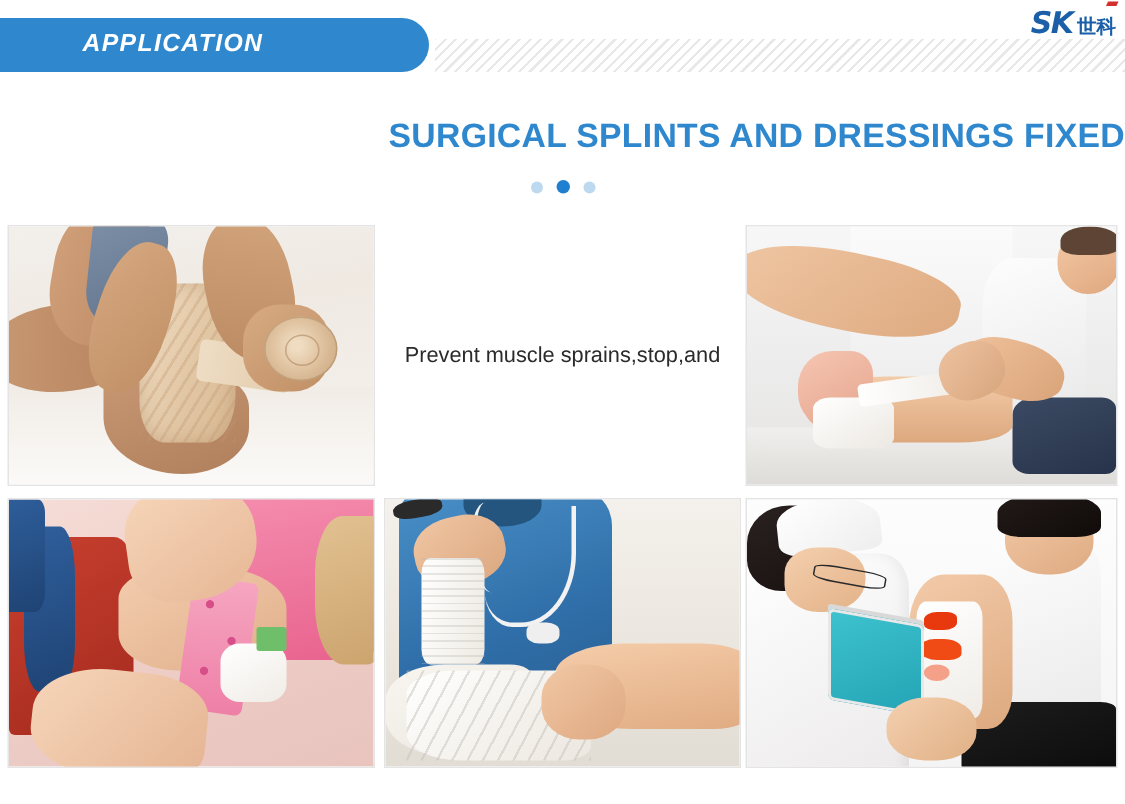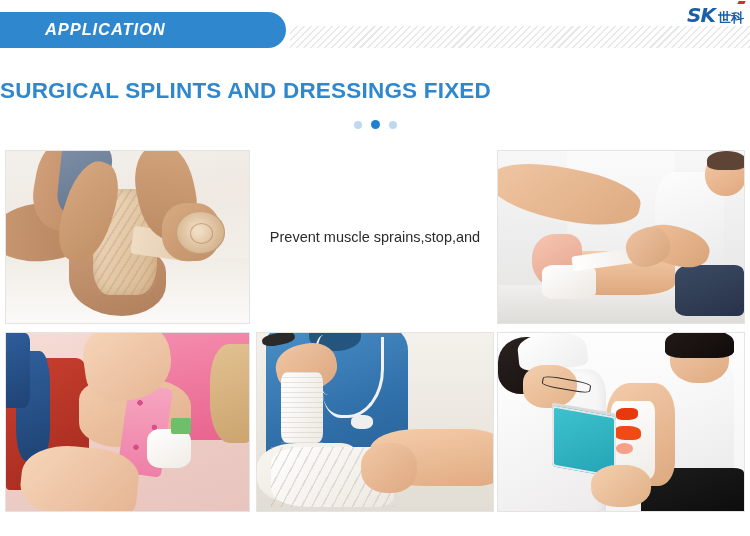--- a/index.html
+++ b/index.html
@@ -24,21 +24,21 @@
     );
   }
   .app-banner {
     position: absolute; left: -14px; top: 12px;
     width: 300px; height: 36px;
     background: #2f88ce;
     border-top-right-radius: 20px;
     border-bottom-right-radius: 20px;
   }
   .app-banner-label {
-    position: absolute; left: 45px; top: 20px;
+    position: absolute; left: 55px; top: 20px;
     font-size: 16.5px; font-weight: bold; font-style: italic;
     color: #ffffff; letter-spacing: 0.9px;
     font-family: "Liberation Sans", sans-serif;
   }
 
   
   .logo {
     position: absolute; right: 6px; top: 3px;
     height: 19px; display: flex; align-items: baseline;
   }
@@ -60,21 +60,21 @@
   }
   .company-name {
     position: absolute; right: 8px; top: 30px;
     font-size: 11px; color: #4a4a4a; white-space: nowrap;
     font-family: "Liberation Sans", sans-serif;
   }
 
   
   .main-title {
     position: absolute; left: 0; top: 78px; width: 750px;
-    text-align: left;
+    text-align: right;
     font-size: 22.5px; font-weight: bold; color: #2f88ce;
     letter-spacing: 0.2px;
     font-family: "Liberation Sans", sans-serif;
   }
   .dots {
     position: absolute; left: 0; top: 120px; width: 750px;
     display: flex; justify-content: center; align-items: center; gap: 9px;
   }
   .dot { width: 8px; height: 8px; border-radius: 50%; background: #bcd9f0; }
   .dot.active { background: #1f7fd0; width: 9px; height: 9px; }

